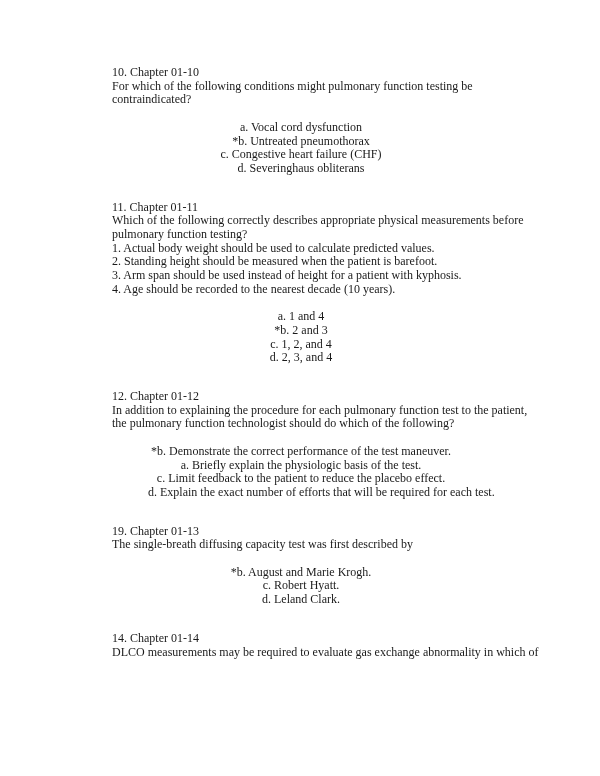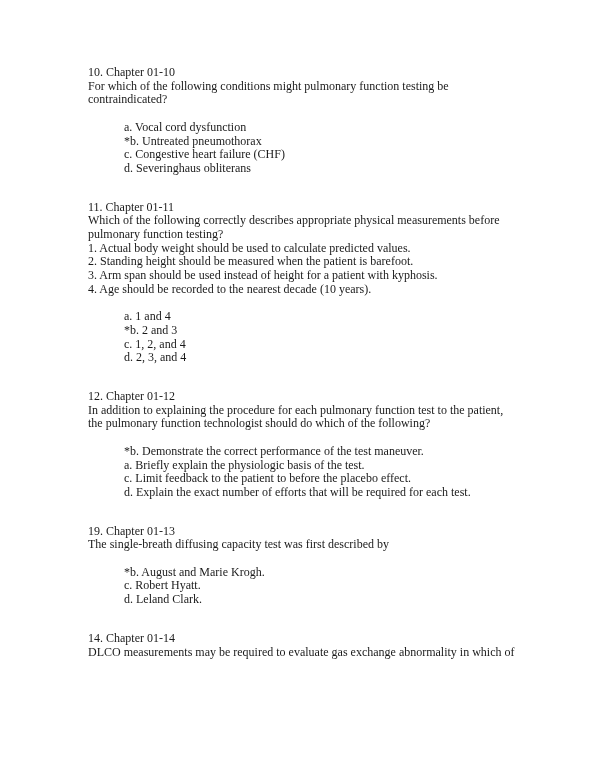--- a/index.html
+++ b/index.html
@@ -14,30 +14,32 @@
     font-family: "Liberation Serif", "DejaVu Serif", serif;
     font-size: 12px;
     line-height: 13.7px;
     color: #1a1a1a;
   }
   .page {
     box-sizing: border-box;
     width: 500px;
     height: 776px;
     padding: 66px 70px 0 88px;
+    margin-left: 24px;
   }
   .question {
     margin: 0 0 25px 0;
   }
   .line {
     white-space: nowrap;
   }
   .options {
     margin-top: 13.7px;
     padding-left: 36px;
+    text-align: center;
   }
 </style>
 </head>
 <body>
 
 <div class="page">
 
   <section class="question">
     <div class="line">10. Chapter 01-10</div>
     <div class="line">For which of the following conditions might pulmonary function testing be</div>
@@ -66,21 +68,21 @@
     </div>
   </section>
 
   <section class="question">
     <div class="line">12. Chapter 01-12</div>
     <div class="line">In addition to explaining the procedure for each pulmonary function test to the patient,</div>
     <div class="line">the pulmonary function technologist should do which of the following?</div>
     <div class="options">
       <div class="line">*b. Demonstrate the correct performance of the test maneuver.</div>
       <div class="line">a. Briefly explain the physiologic basis of the test.</div>
-      <div class="line">c. Limit feedback to the patient to before the placebo effect.</div>
+      <div class="line">c. Limit feedback to the patient to reduce the placebo effect.</div>
       <div class="line">d. Explain the exact number of efforts that will be required for each test.</div>
     </div>
   </section>
 
   <section class="question">
     <div class="line">19. Chapter 01-13</div>
     <div class="line">The single-breath diffusing capacity test was first described by</div>
     <div class="options">
       <div class="line">*b. August and Marie Krogh.</div>
       <div class="line">c. Robert Hyatt.</div>

